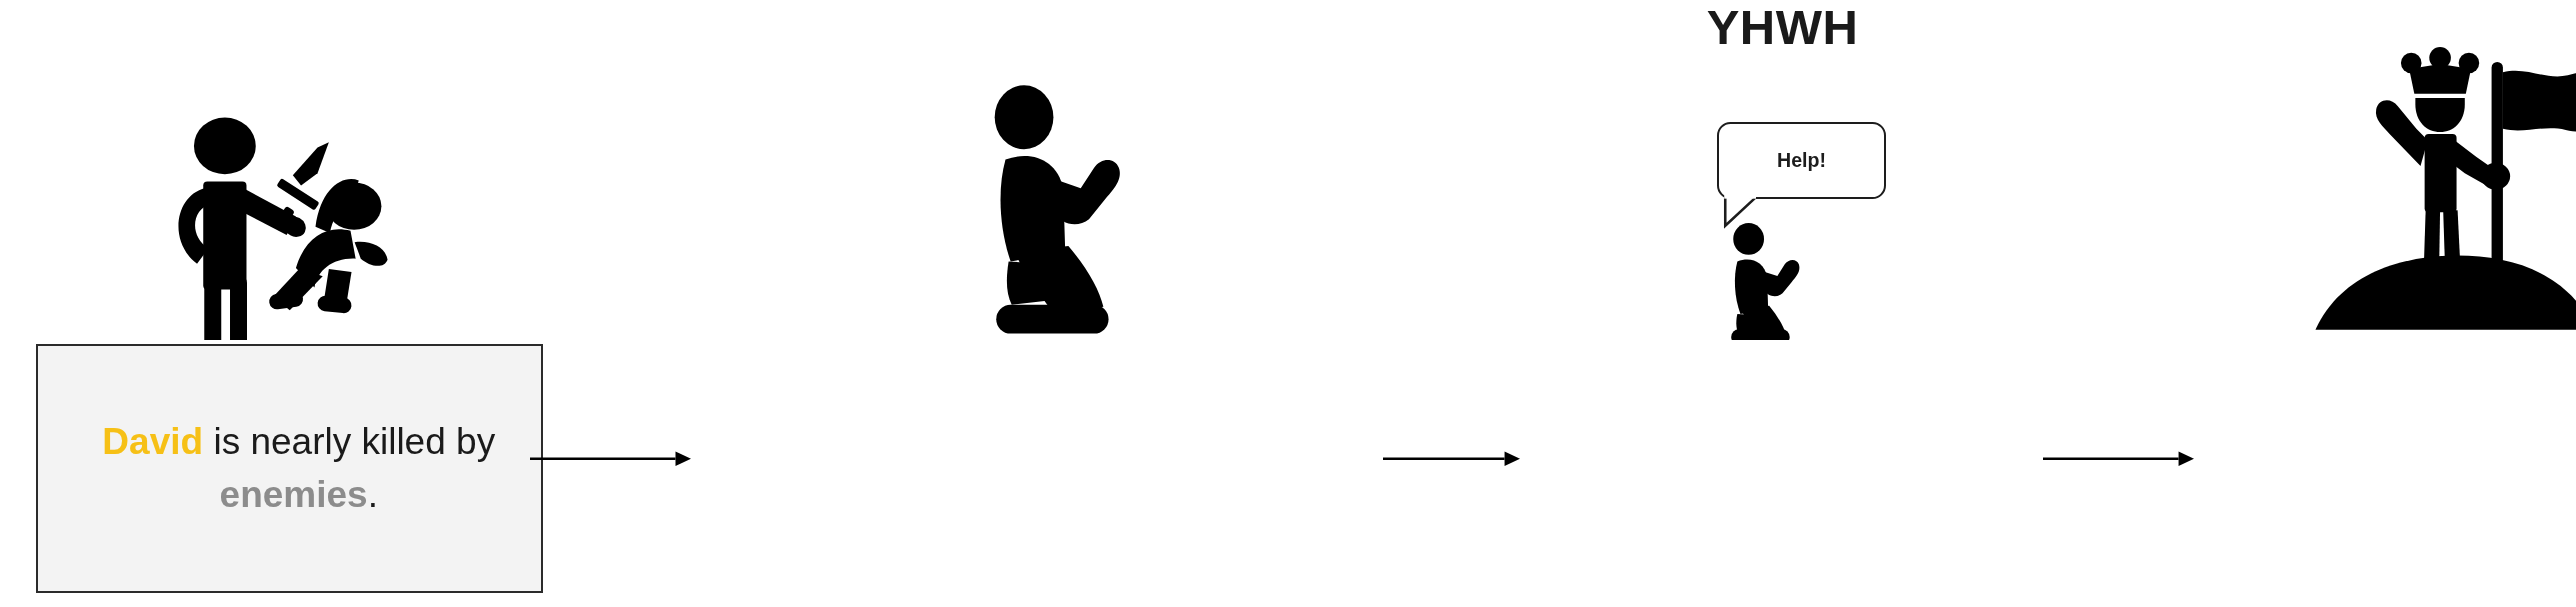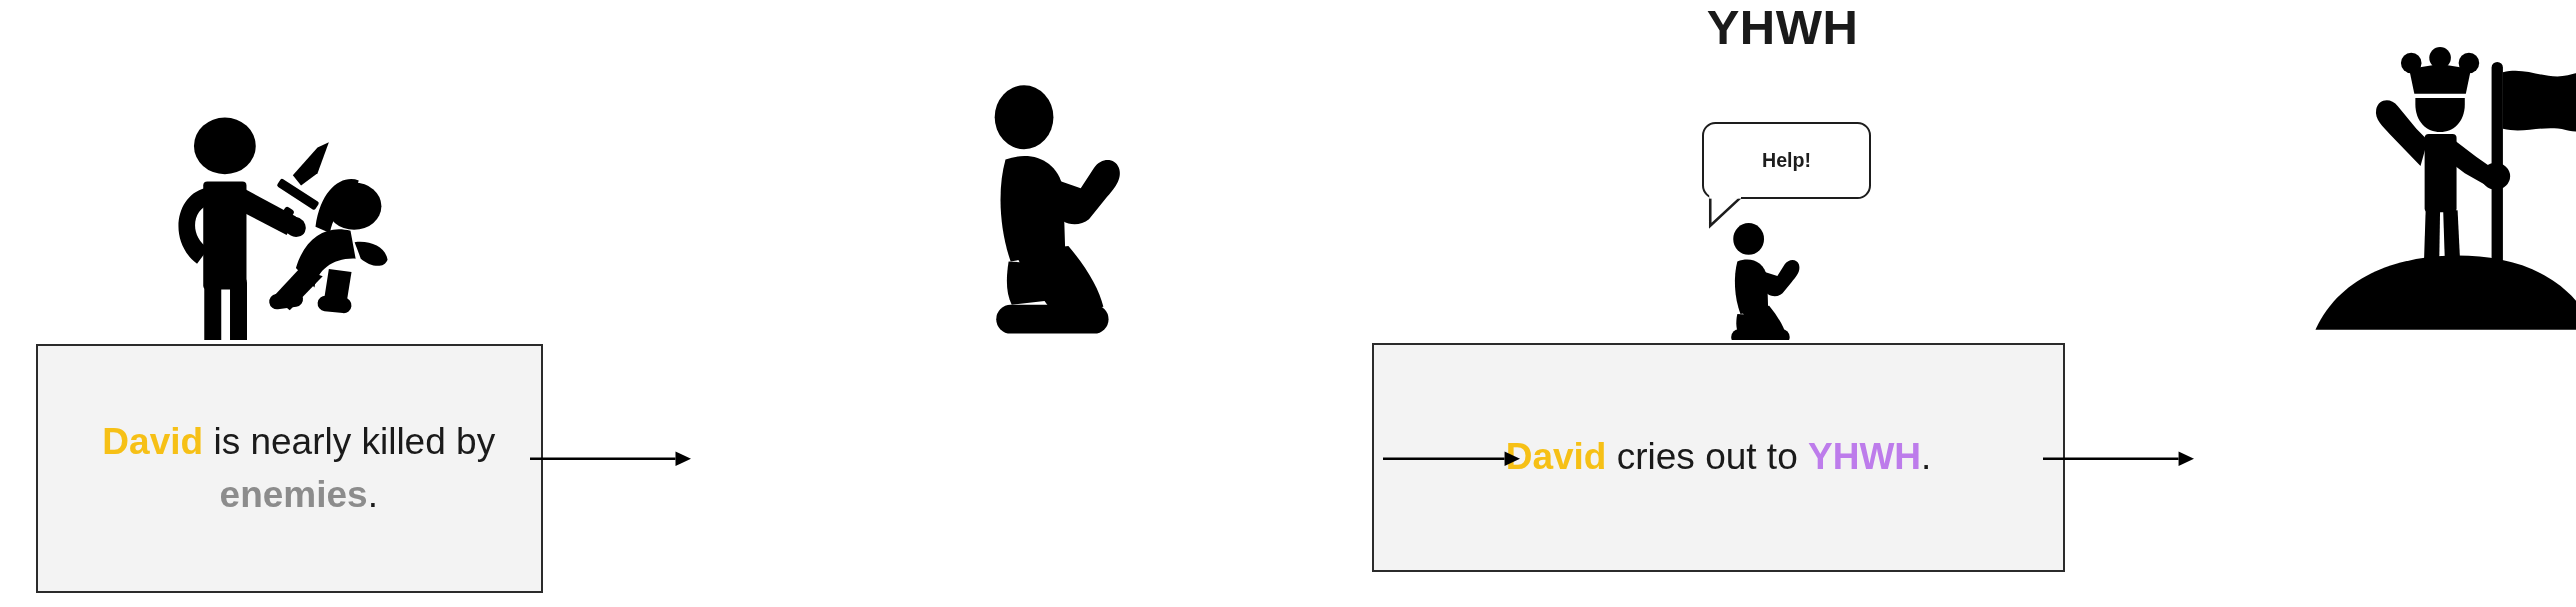--- a/index.html
+++ b/index.html
@@ -56,21 +56,21 @@
     font-size: 49px;
     font-weight: 700;
     color: #1a1a1a;
     letter-spacing: 0.5px;
     line-height: 1;
   }
 
   
   .bubble-wrap {
     position: absolute;
-    left: 186px;
+    left: 201px;
     top: 122px;
     width: 170px;
     height: 103px;
   }
   .bubble-box {
     position: absolute;
     left: 0; top: 0;
     width: 169px;
     height: 77px;
     border: 2.6px solid #1d1d1d;
@@ -203,25 +203,20 @@
           <path d="M118 330 L 222 318 C 258 360, 282 402, 290 436 L 196 452 C 168 414, 136 372, 118 330 Z"></path>
 
           <path d="M106 348 C 100 386, 102 412, 112 432 L 180 424 L 168 352 Z"></path>
 
           <rect x="82" y="432" width="218" height="56" rx="28"></rect>
 
           <path d="M200 190 L 246 206 L 272 166 C 286 146, 312 146, 320 166 C 328 188, 310 208, 296 224 L 262 266 C 240 284, 206 276, 196 252 Z"></path>
         </g>
       </svg>
     </div>
-    <div class="textbox tb-2">
-      <div class="tb-text">
-        <span class="kw-david">David</span><span> cries out to </span><span class="kw-yhwh">YHWH</span><span>.</span>
-      </div>
-    </div>
   </div>
 
   <div class="arrow ar-2">
     <svg width="137" height="15.5" viewBox="0 0 266 30">
       <line x1="0" y1="15" x2="236" y2="15" stroke="#000000" stroke-width="5"></line>
       <polygon points="236,1 266,15 236,29" fill="#000000"></polygon>
     </svg>
   </div>
 
   <div class="panel panel-3">

